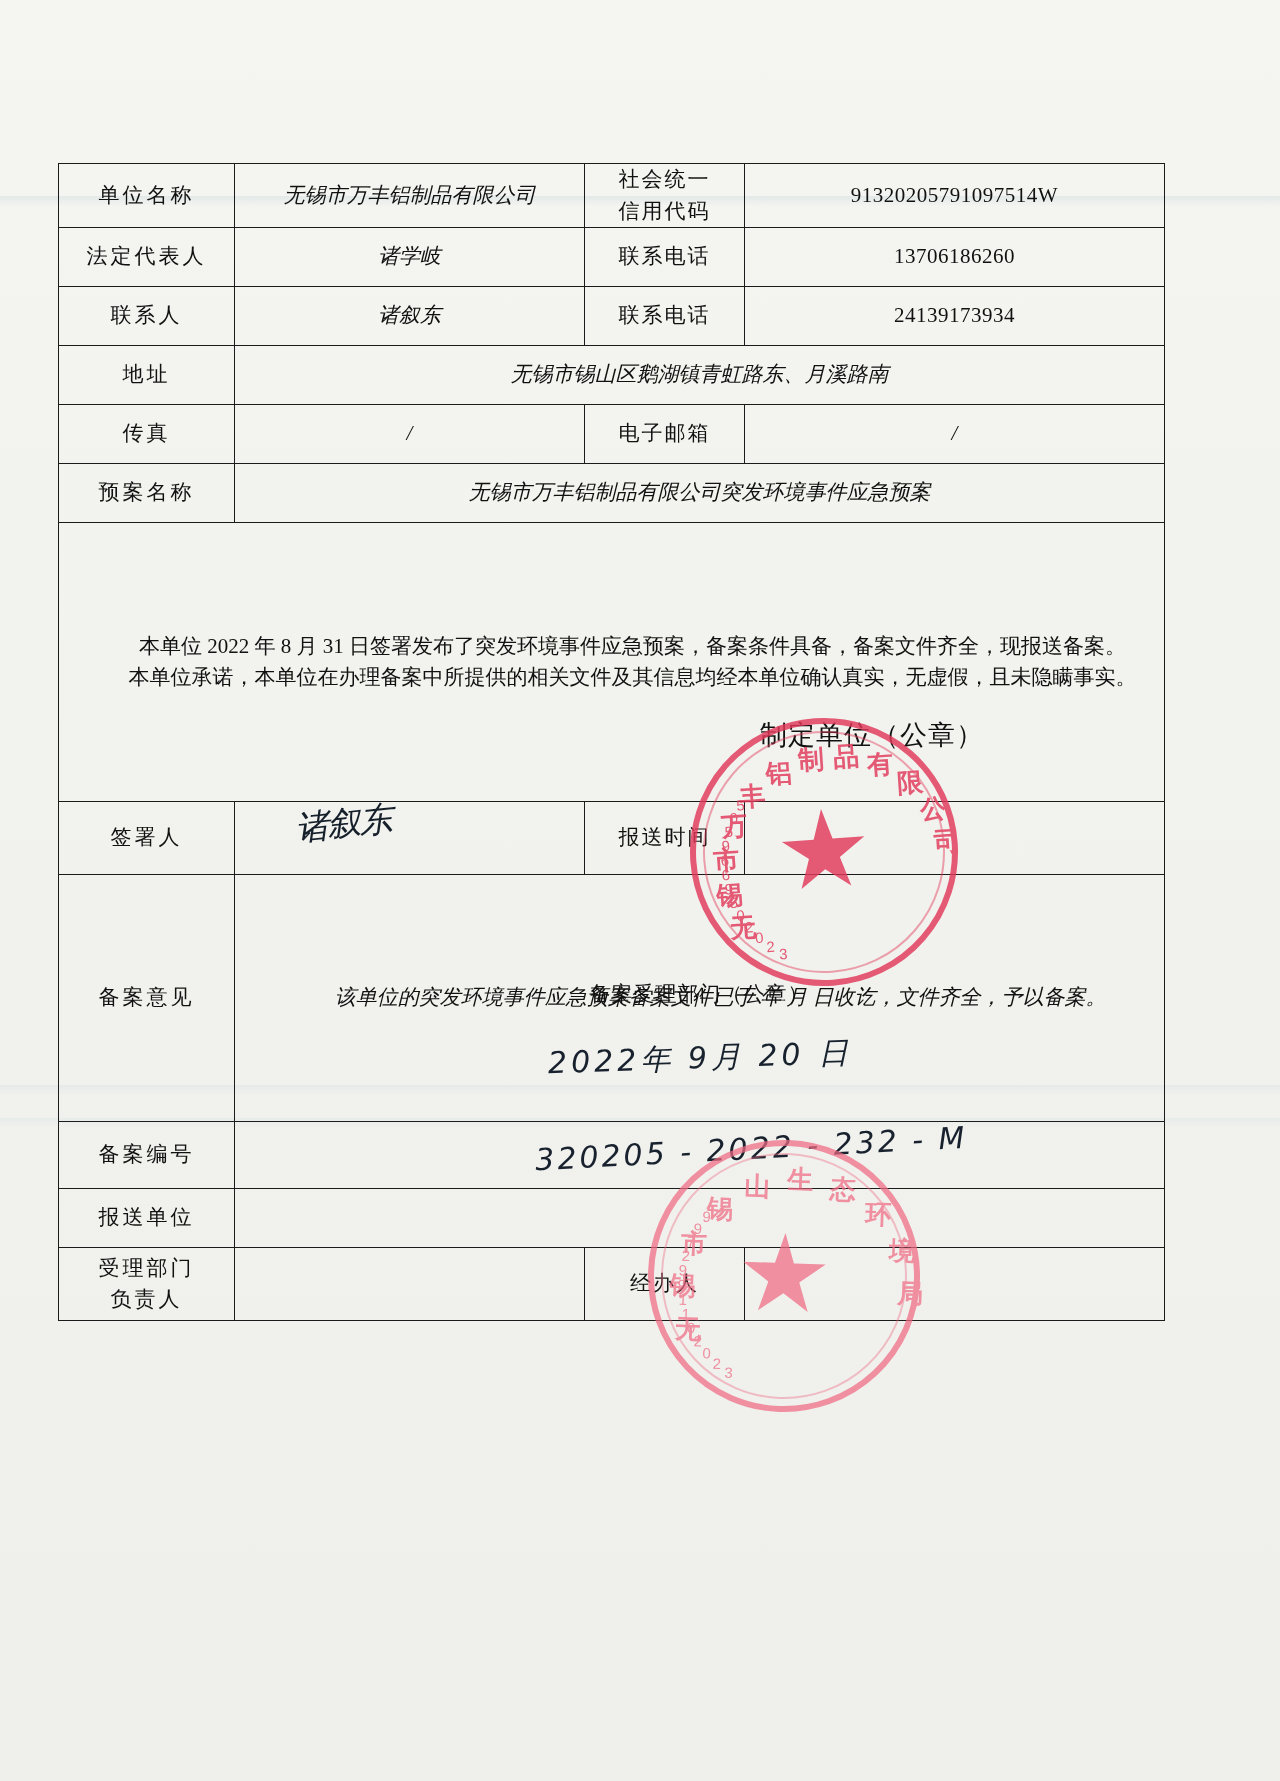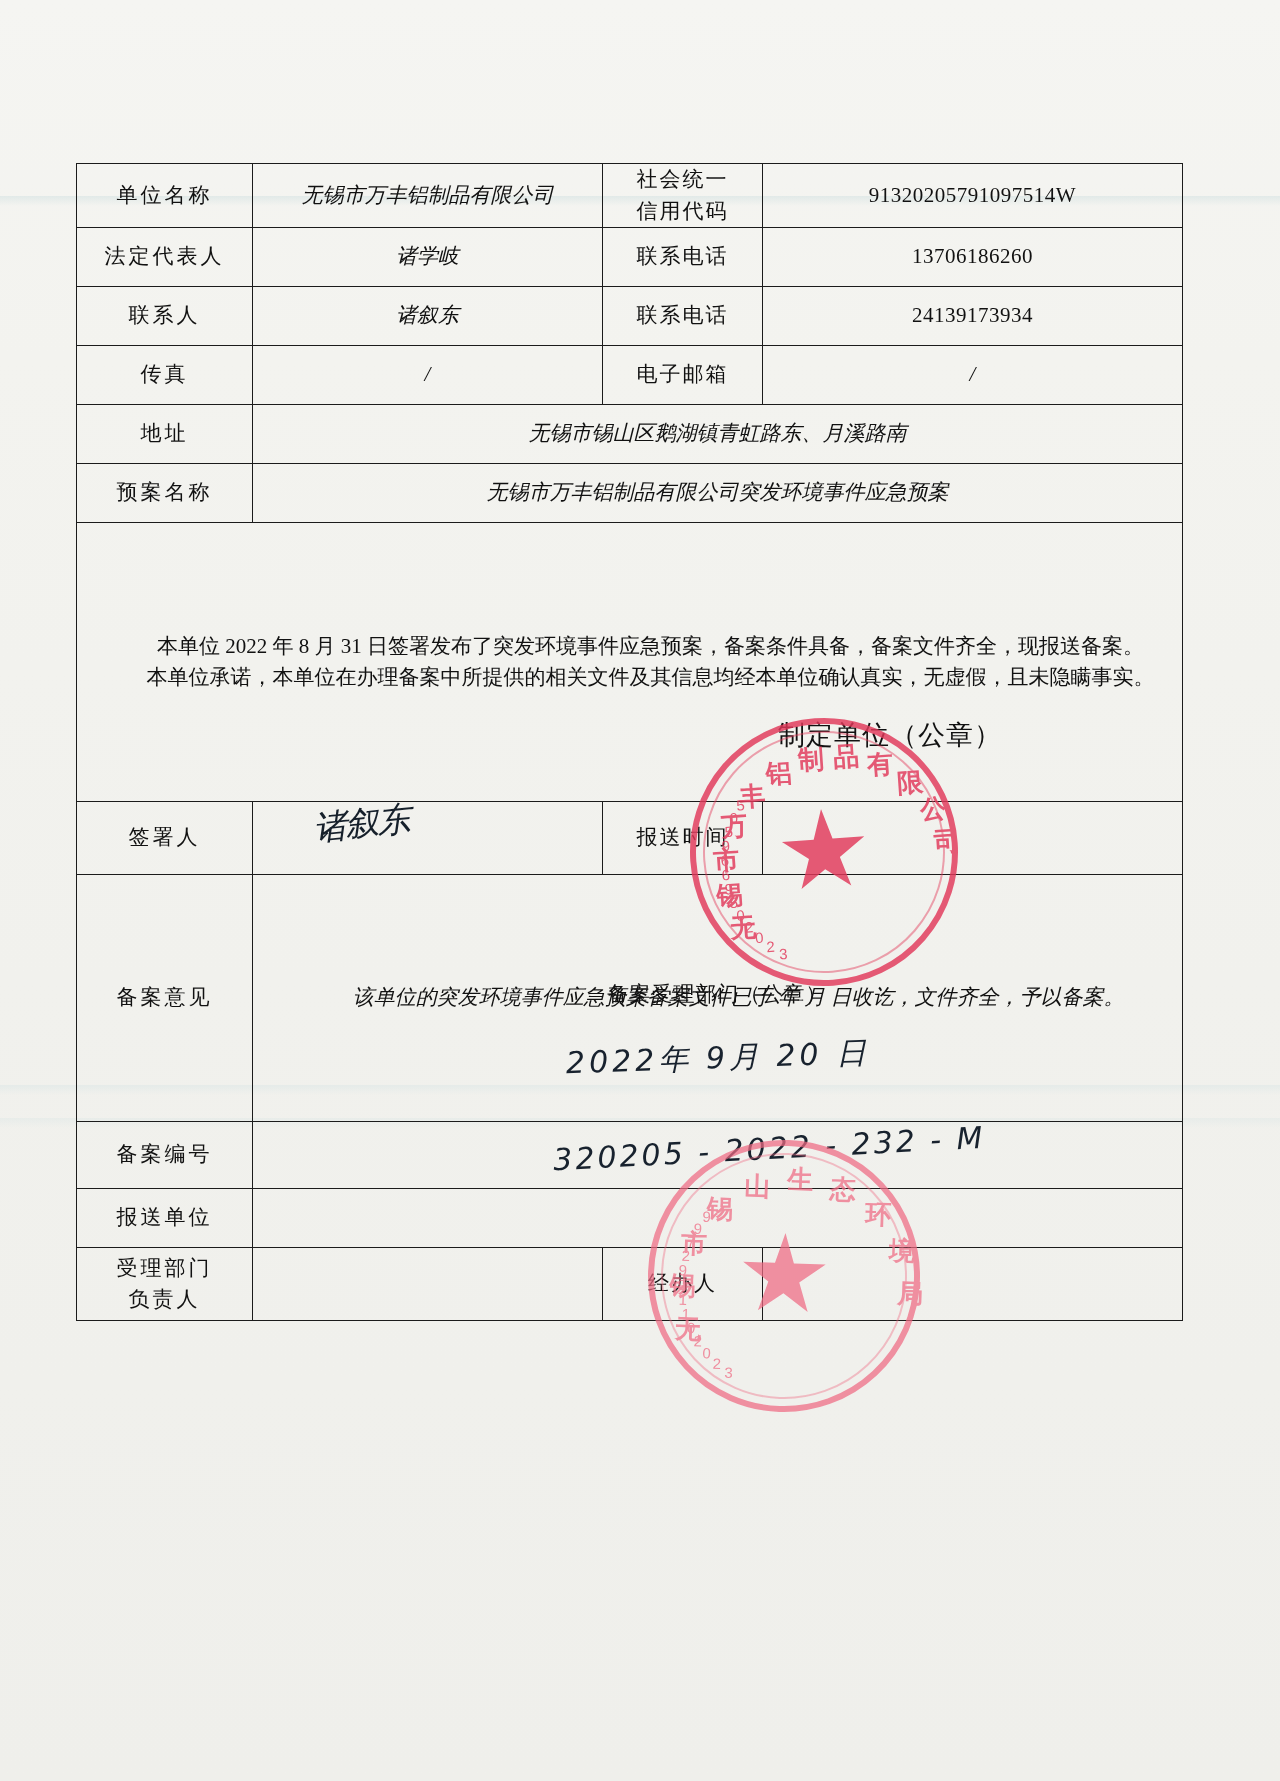--- a/index.html
+++ b/index.html
@@ -27,21 +27,21 @@
     text-align:center;
     font-family:"Liberation Sans","DejaVu Sans",sans-serif;
     font-weight:bold;
     font-size:36px;
     letter-spacing:2px;
     color:#111;
   }
 
   table.form{
     position:absolute;
-    top:163px;left:76px;
+    top:163px;left:58px;
     width:1106px;
     border-collapse:collapse;
     table-layout:fixed;
   }
   table.form td{
     border:1.6px solid #1b1b1b;
     padding:0;
     vertical-align:middle;
     font-size:21px;
     text-align:center;
@@ -222,29 +222,29 @@
     </tr>
 
     <tr class="h-row">
       <td class="lbl">联系人</td>
       <td class="cell-val">诸叙东</td>
       <td class="lbl2">联系电话</td>
       <td class="num">24139173934</td>
     </tr>
 
     <tr class="h-row">
+      <td class="lbl">地址</td>
+      <td class="cell-val" colspan="3">无锡市锡山区鹅湖镇青虹路东、月溪路南</td>
+    </tr>
+
+    <tr class="h-row">
       <td class="lbl">传真</td>
       <td class="cell-val">/</td>
       <td class="lbl2">电子邮箱</td>
       <td class="cell-val">/</td>
-    </tr>
-
-    <tr class="h-row">
-      <td class="lbl">地址</td>
-      <td class="cell-val" colspan="3">无锡市锡山区鹅湖镇青虹路东、月溪路南</td>
     </tr>
 
     <tr class="h-row">
       <td class="lbl">预案名称</td>
       <td class="cell-val" colspan="3">无锡市万丰铝制品有限公司突发环境事件应急预案</td>
     </tr>
 
 
     <tr>
       <td class="para-cell" colspan="4">

